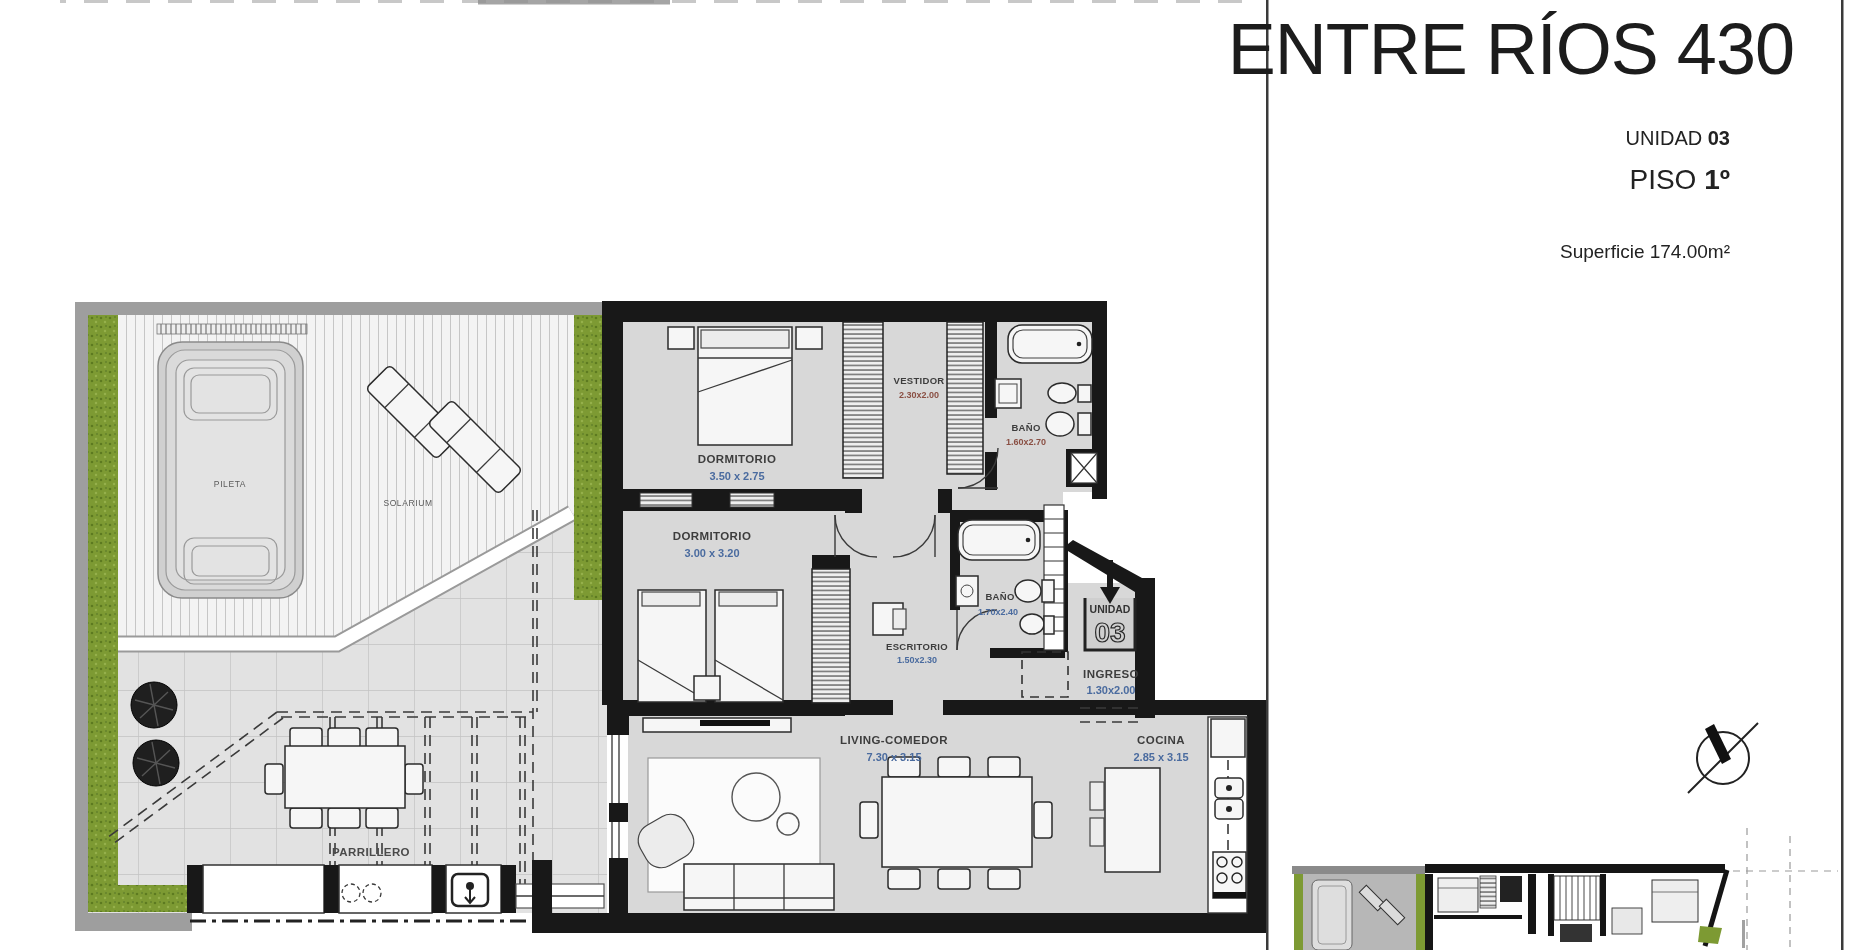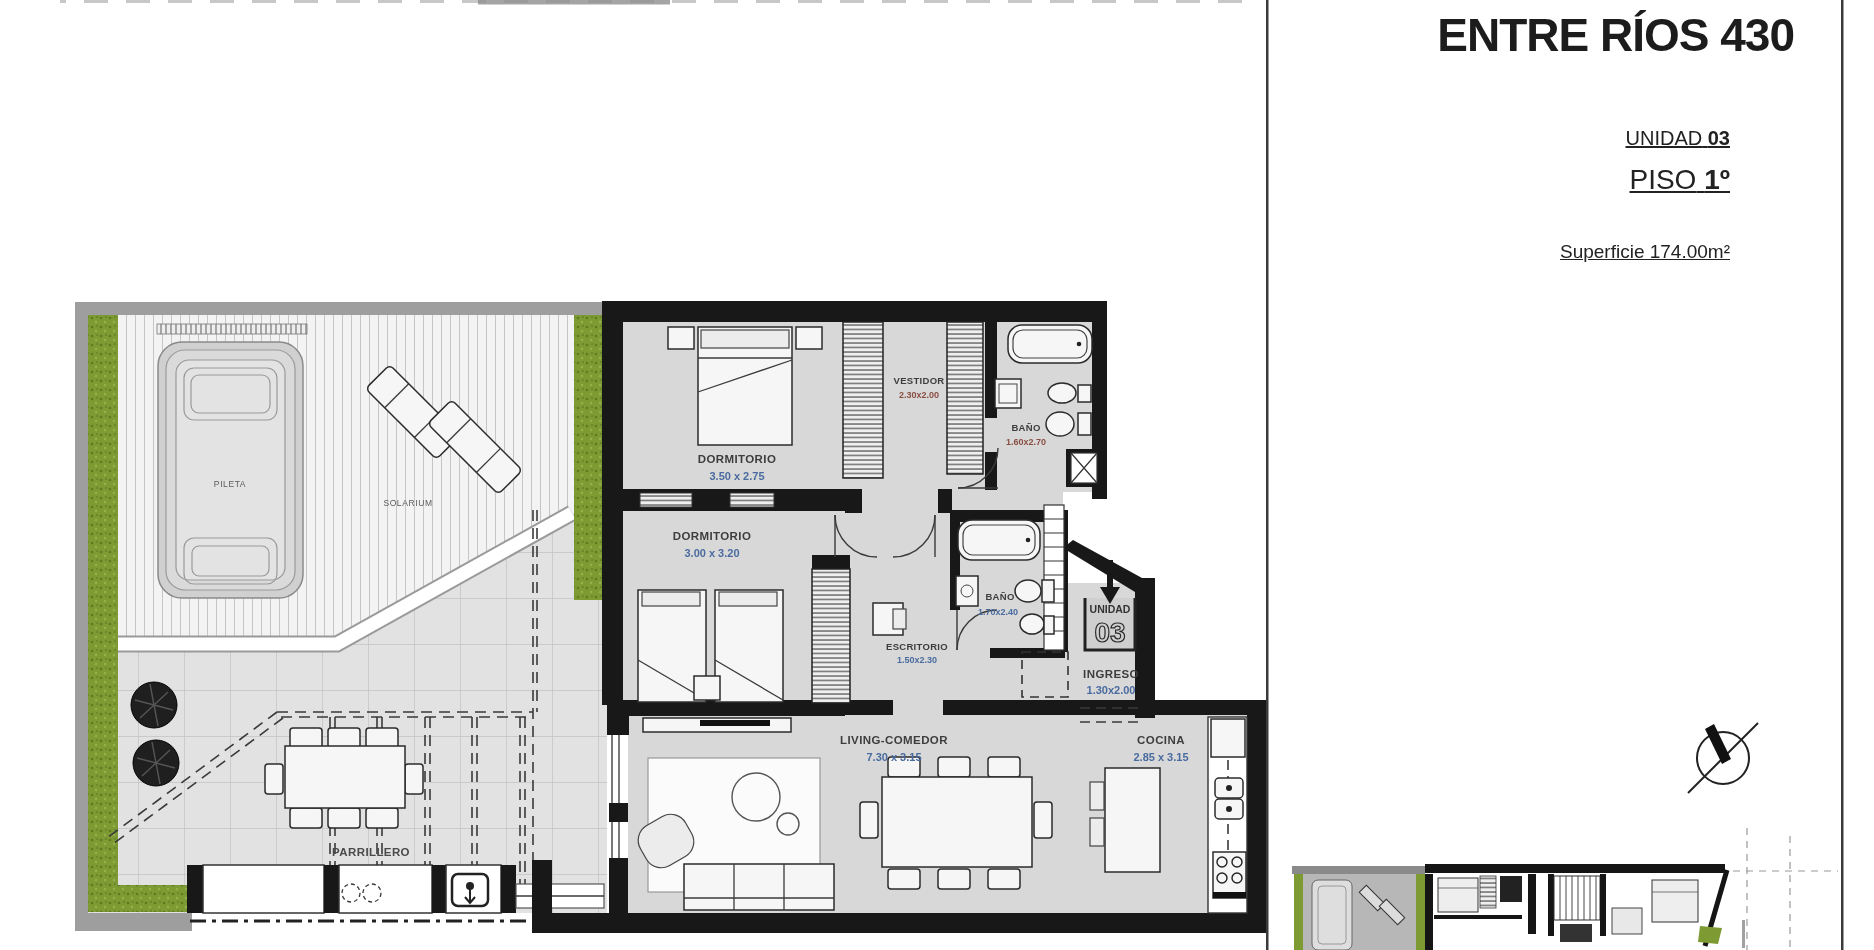--- a/index.html
+++ b/index.html
@@ -15,23 +15,23 @@
   .thin{fill:none;stroke:#3a3a3a;stroke-width:1.3;}
   .thindash{fill:none;stroke:#3a3a3a;stroke-width:1.6;stroke-dasharray:10 6;}
   .arc{fill:none;stroke:#3a3a3a;stroke-width:1.4;}
   .room-name{font-size:11.5px;font-weight:bold;letter-spacing:.4px;text-anchor:middle;}
   .room-dim{font-size:11px;font-weight:bold;text-anchor:middle;}
   .tiny-label{font-size:8.5px;letter-spacing:.6px;text-anchor:middle;fill:#5a5a5a;}
   .small-name{font-size:9.5px;font-weight:bold;letter-spacing:.3px;text-anchor:middle;}
   .small-dim{font-size:9px;font-weight:bold;text-anchor:middle;}
 
   
-  .tb-title{position:absolute;top:8px;right:80px;font-size:46px;font-weight:bold;
+  .tb-title{position:absolute;top:8px;right:80px;font-size:72px;font-weight:normal;
             color:#1c1c1c;letter-spacing:-1px;white-space:nowrap;}
-  .tb-line{position:absolute;right:144px;white-space:nowrap;color:#222;text-decoration:underline;}
+  .tb-line{position:absolute;right:144px;white-space:nowrap;color:#222;}
   .tb-unit{top:127px;font-size:20px;}
   .tb-piso{top:164px;font-size:28px;}
   .tb-sup{top:202px;font-size:19px;margin-top:39px;}
   .tb-line b{font-weight:bold;}
 </style>
 </head>
 <body>
 
 <svg width="1874" height="950" viewBox="0 0 1874 950">
   <defs>

